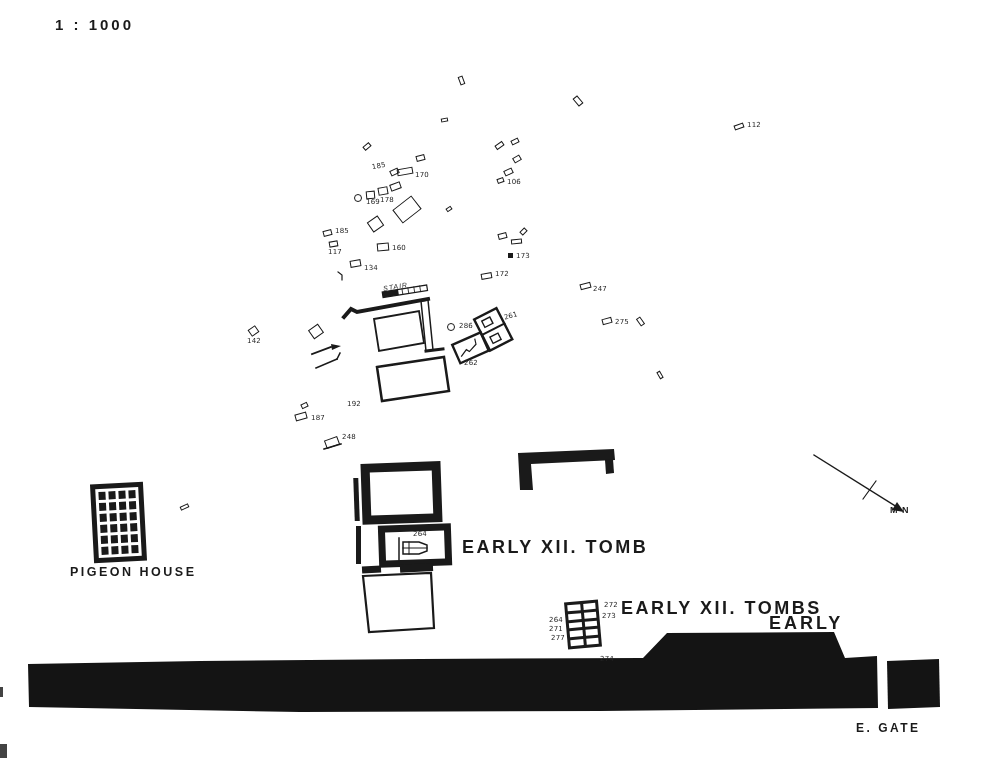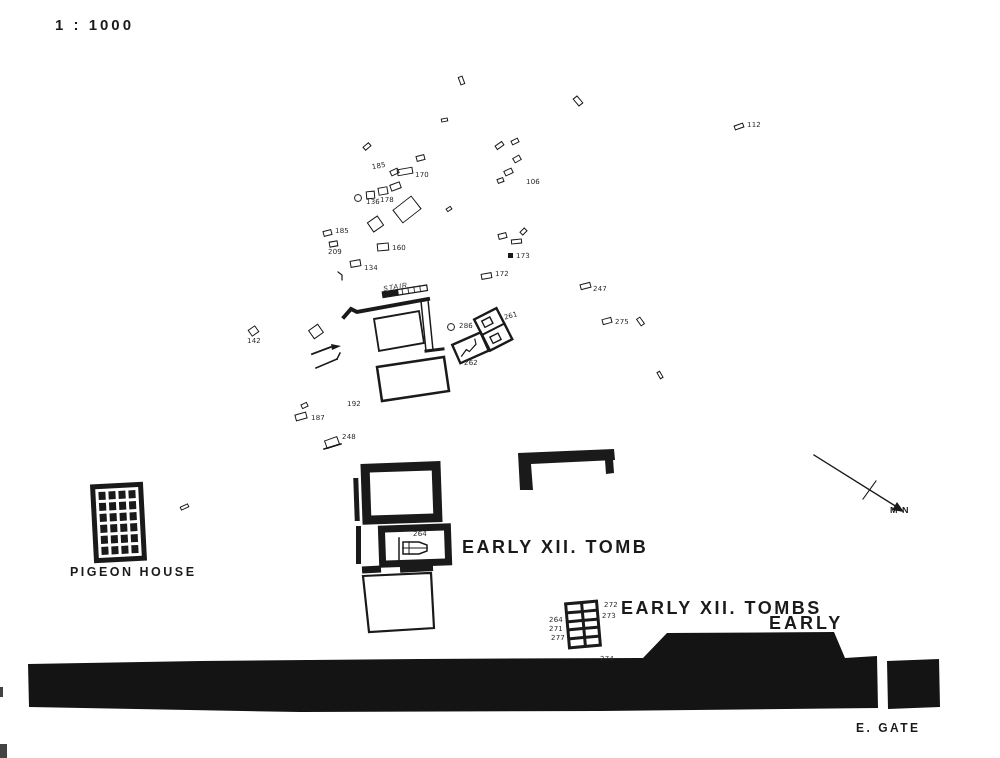--- a/index.html
+++ b/index.html
@@ -183,32 +183,32 @@
       <div class="marker rect" style="left: 310px; top: 326px; width: 12px; height: 11px; transform: rotate(-35deg);"></div>
       <div class="marker rect" style="left: 498px; top: 233px; width: 9px; height: 6px; transform: rotate(-15deg);"></div>
       <div class="marker rect" style="left: 511px; top: 239px; width: 11px; height: 5px; transform: rotate(-5deg);"></div>
       <div class="marker rect" style="left: 520px; top: 229px; width: 7px; height: 5px; transform: rotate(-45deg);"></div>
       <div class="marker rect" style="left: 734px; top: 124px; width: 10px; height: 5px; transform: rotate(-20deg);"></div>
       <span class="mlabel" style="left: 747px; top: 122px;">112</span>
       <div class="marker rect" style="left: 390px; top: 169px; width: 9px; height: 6px; transform: rotate(-25deg);"></div>
       <span class="mlabel" style="left: 372px; top: 163px; transform: rotate(-10deg);">185</span>
       <div class="marker rect" style="left: 397px; top: 168px; width: 16px; height: 7px; transform: rotate(-10deg);"></div>
       <span class="mlabel" style="left: 415px; top: 172px;">170</span>
-      <span class="mlabel" style="left: 366px; top: 199px;">136</span>
+      <span class="mlabel" style="left: 366px; top: 199px;">169</span>
       <span class="mlabel" style="left: 380px; top: 197px;">178</span>
       <div class="marker rect" style="left: 323px; top: 230px; width: 9px; height: 6px; transform: rotate(-15deg);"></div>
       <span class="mlabel" style="left: 335px; top: 228px;">185</span>
       <div class="marker rect" style="left: 329px; top: 241px; width: 9px; height: 6px; transform: rotate(-10deg);"></div>
-      <span class="mlabel" style="left: 328px; top: 249px;">209</span>
+      <span class="mlabel" style="left: 328px; top: 249px;">117</span>
       <div class="marker rect" style="left: 377px; top: 243px; width: 12px; height: 8px; transform: rotate(-5deg);"></div>
       <span class="mlabel" style="left: 392px; top: 245px;">160</span>
       <div class="marker rect" style="left: 350px; top: 260px; width: 11px; height: 7px; transform: rotate(-10deg);"></div>
       <span class="mlabel" style="left: 364px; top: 265px;">134</span>
       <div class="marker rect" style="left: 497px; top: 178px; width: 7px; height: 5px; transform: rotate(-20deg);"></div>
-      <span class="mlabel" style="left: 507px; top: 179px; margin-left: 19px;">106</span>
+      <span class="mlabel" style="left: 507px; top: 179px;">106</span>
       <div class="marker filled" style="left: 508px; top: 253px; width: 5px; height: 5px;"></div>
       <span class="mlabel" style="left: 516px; top: 253px;">173</span>
       <div class="marker rect" style="left: 481px; top: 273px; width: 11px; height: 6px; transform: rotate(-10deg);"></div>
       <span class="mlabel" style="left: 495px; top: 271px;">172</span>
       <div class="marker rect" style="left: 580px; top: 283px; width: 11px; height: 6px; transform: rotate(-15deg);"></div>
       <span class="mlabel" style="left: 593px; top: 286px;">247</span>
       <div class="marker rect" style="left: 602px; top: 318px; width: 10px; height: 6px; transform: rotate(-15deg);"></div>
       <span class="mlabel" style="left: 615px; top: 319px;">275</span>
       <div class="marker rect" style="left: 249px; top: 327px; width: 9px; height: 8px; transform: rotate(-35deg);"></div>
       <span class="mlabel" style="left: 247px; top: 338px;">142</span>

